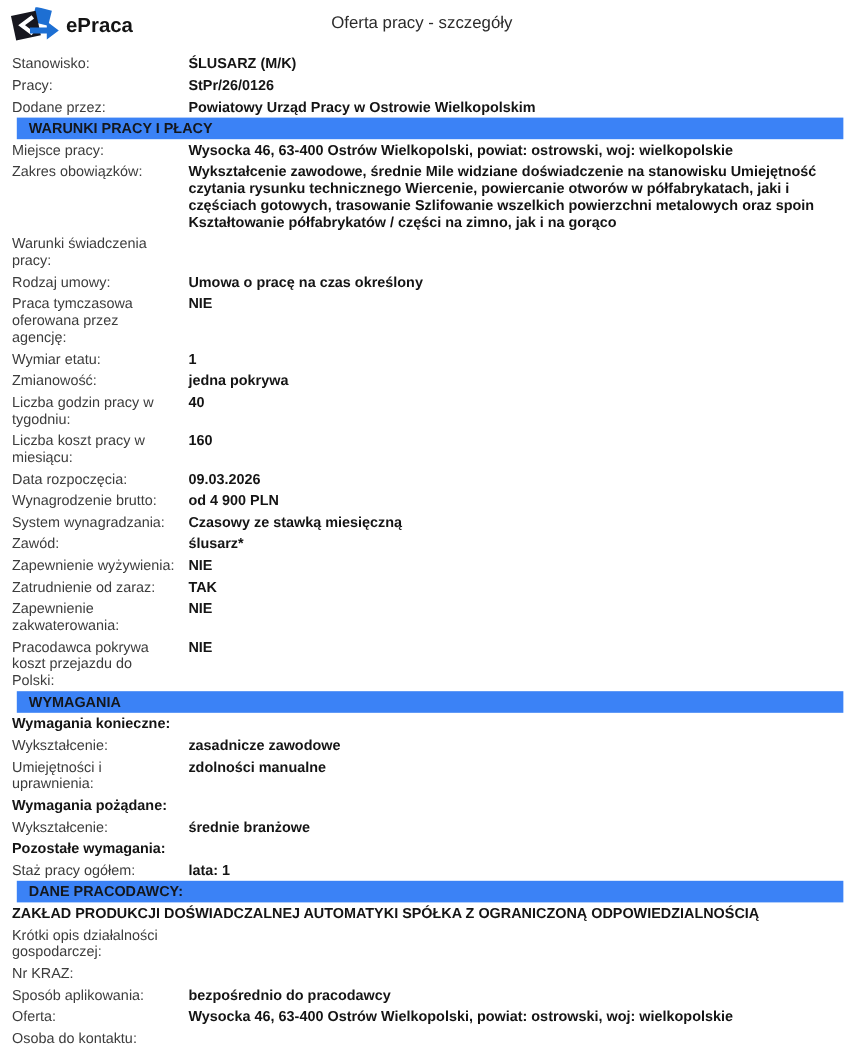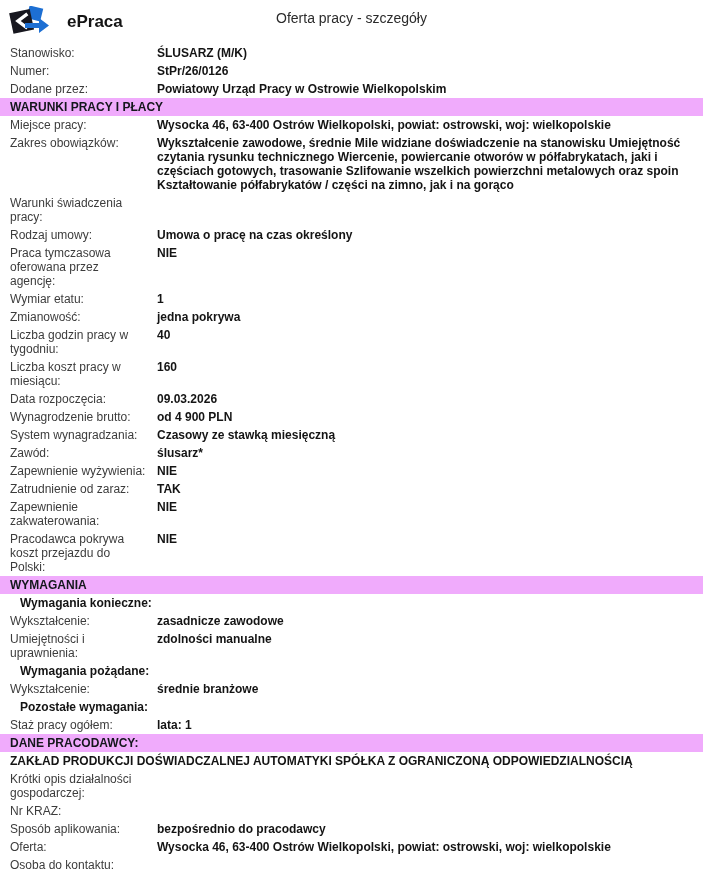--- a/index.html
+++ b/index.html
@@ -7,31 +7,31 @@
   body {
     width:703px; height:873px; overflow:hidden;
     font-family:"Liberation Sans", sans-serif;
     color:#111;
   }
   .page { width:703px; height:873px; overflow:hidden; position:relative; }
 
   .header { position:relative; height:44px; }
   .logo-wrap { position:absolute; left:8px; top:6px; display:flex; align-items:center; gap:5px; }
   .logo-svg { display:block; }
-  .brand { font-weight:bold; font-size:17px; color:#141414;margin-left:12px; }
+  .brand { font-weight:bold; font-size:17px; color:#141414; }
   .page-title { text-align:center; font-size:14px; color:#2b2b2b; padding-top:10px; font-weight:400; }
 
   .section-bar {
-    background:#f0abfc; color:#14171c; font-weight:bold; font-size:12px;
-    height:18px; line-height:14px; padding:2px 10px 2px 10px;
+    background:#3b82f6; color:#14171c; font-weight:bold; font-size:12px;
+    height:18px; line-height:14px; padding:2px 10px 2px 10px;margin-left:14px;
   }
   .row { display:flex; padding:2px 8px 2px 10px; font-size:12px; line-height:14px; }
   .row .label { flex:0 0 147px; width:147px; color:#3c3c3c; padding-right:10px; font-weight:400; }
   .row .value { flex:1; font-weight:bold; color:#141414; }
-  .row.subheading { padding-left:20px; }
+  .row.subheading { padding-left:10px; }
   .row.subheading .label { flex:1; width:auto; font-weight:bold; color:#141414; }
 </style>
 </head>
 <body>
 
 <div class="page">
   <div class="header">
     <div class="logo-wrap">
       <svg class="logo-svg" width="42" height="32" viewBox="0 0 42 32">
 
@@ -47,21 +47,21 @@
     </div>
     <div class="page-title">Oferta pracy - szczegóły</div>
   </div>
 
   <div>
       <div class="row">
         <span class="label">Stanowisko:</span>
         <span class="value">ŚLUSARZ (M/K)</span>
       </div>
       <div class="row">
-        <span class="label">Numer:</span>
+        <span class="label">Pracy:</span>
         <span class="value">StPr/26/0126</span>
       </div>
       <div class="row">
         <span class="label">Dodane przez:</span>
         <span class="value">Powiatowy Urząd Pracy w Ostrowie Wielkopolskim</span>
       </div>
       <div class="section-bar">WARUNKI PRACY I PŁACY</div>
       <div class="row">
         <span class="label">Miejsce pracy:</span>
         <span class="value">Wysocka 46, 63-400 Ostrów Wielkopolski, powiat: ostrowski, woj: wielkopolskie</span>

